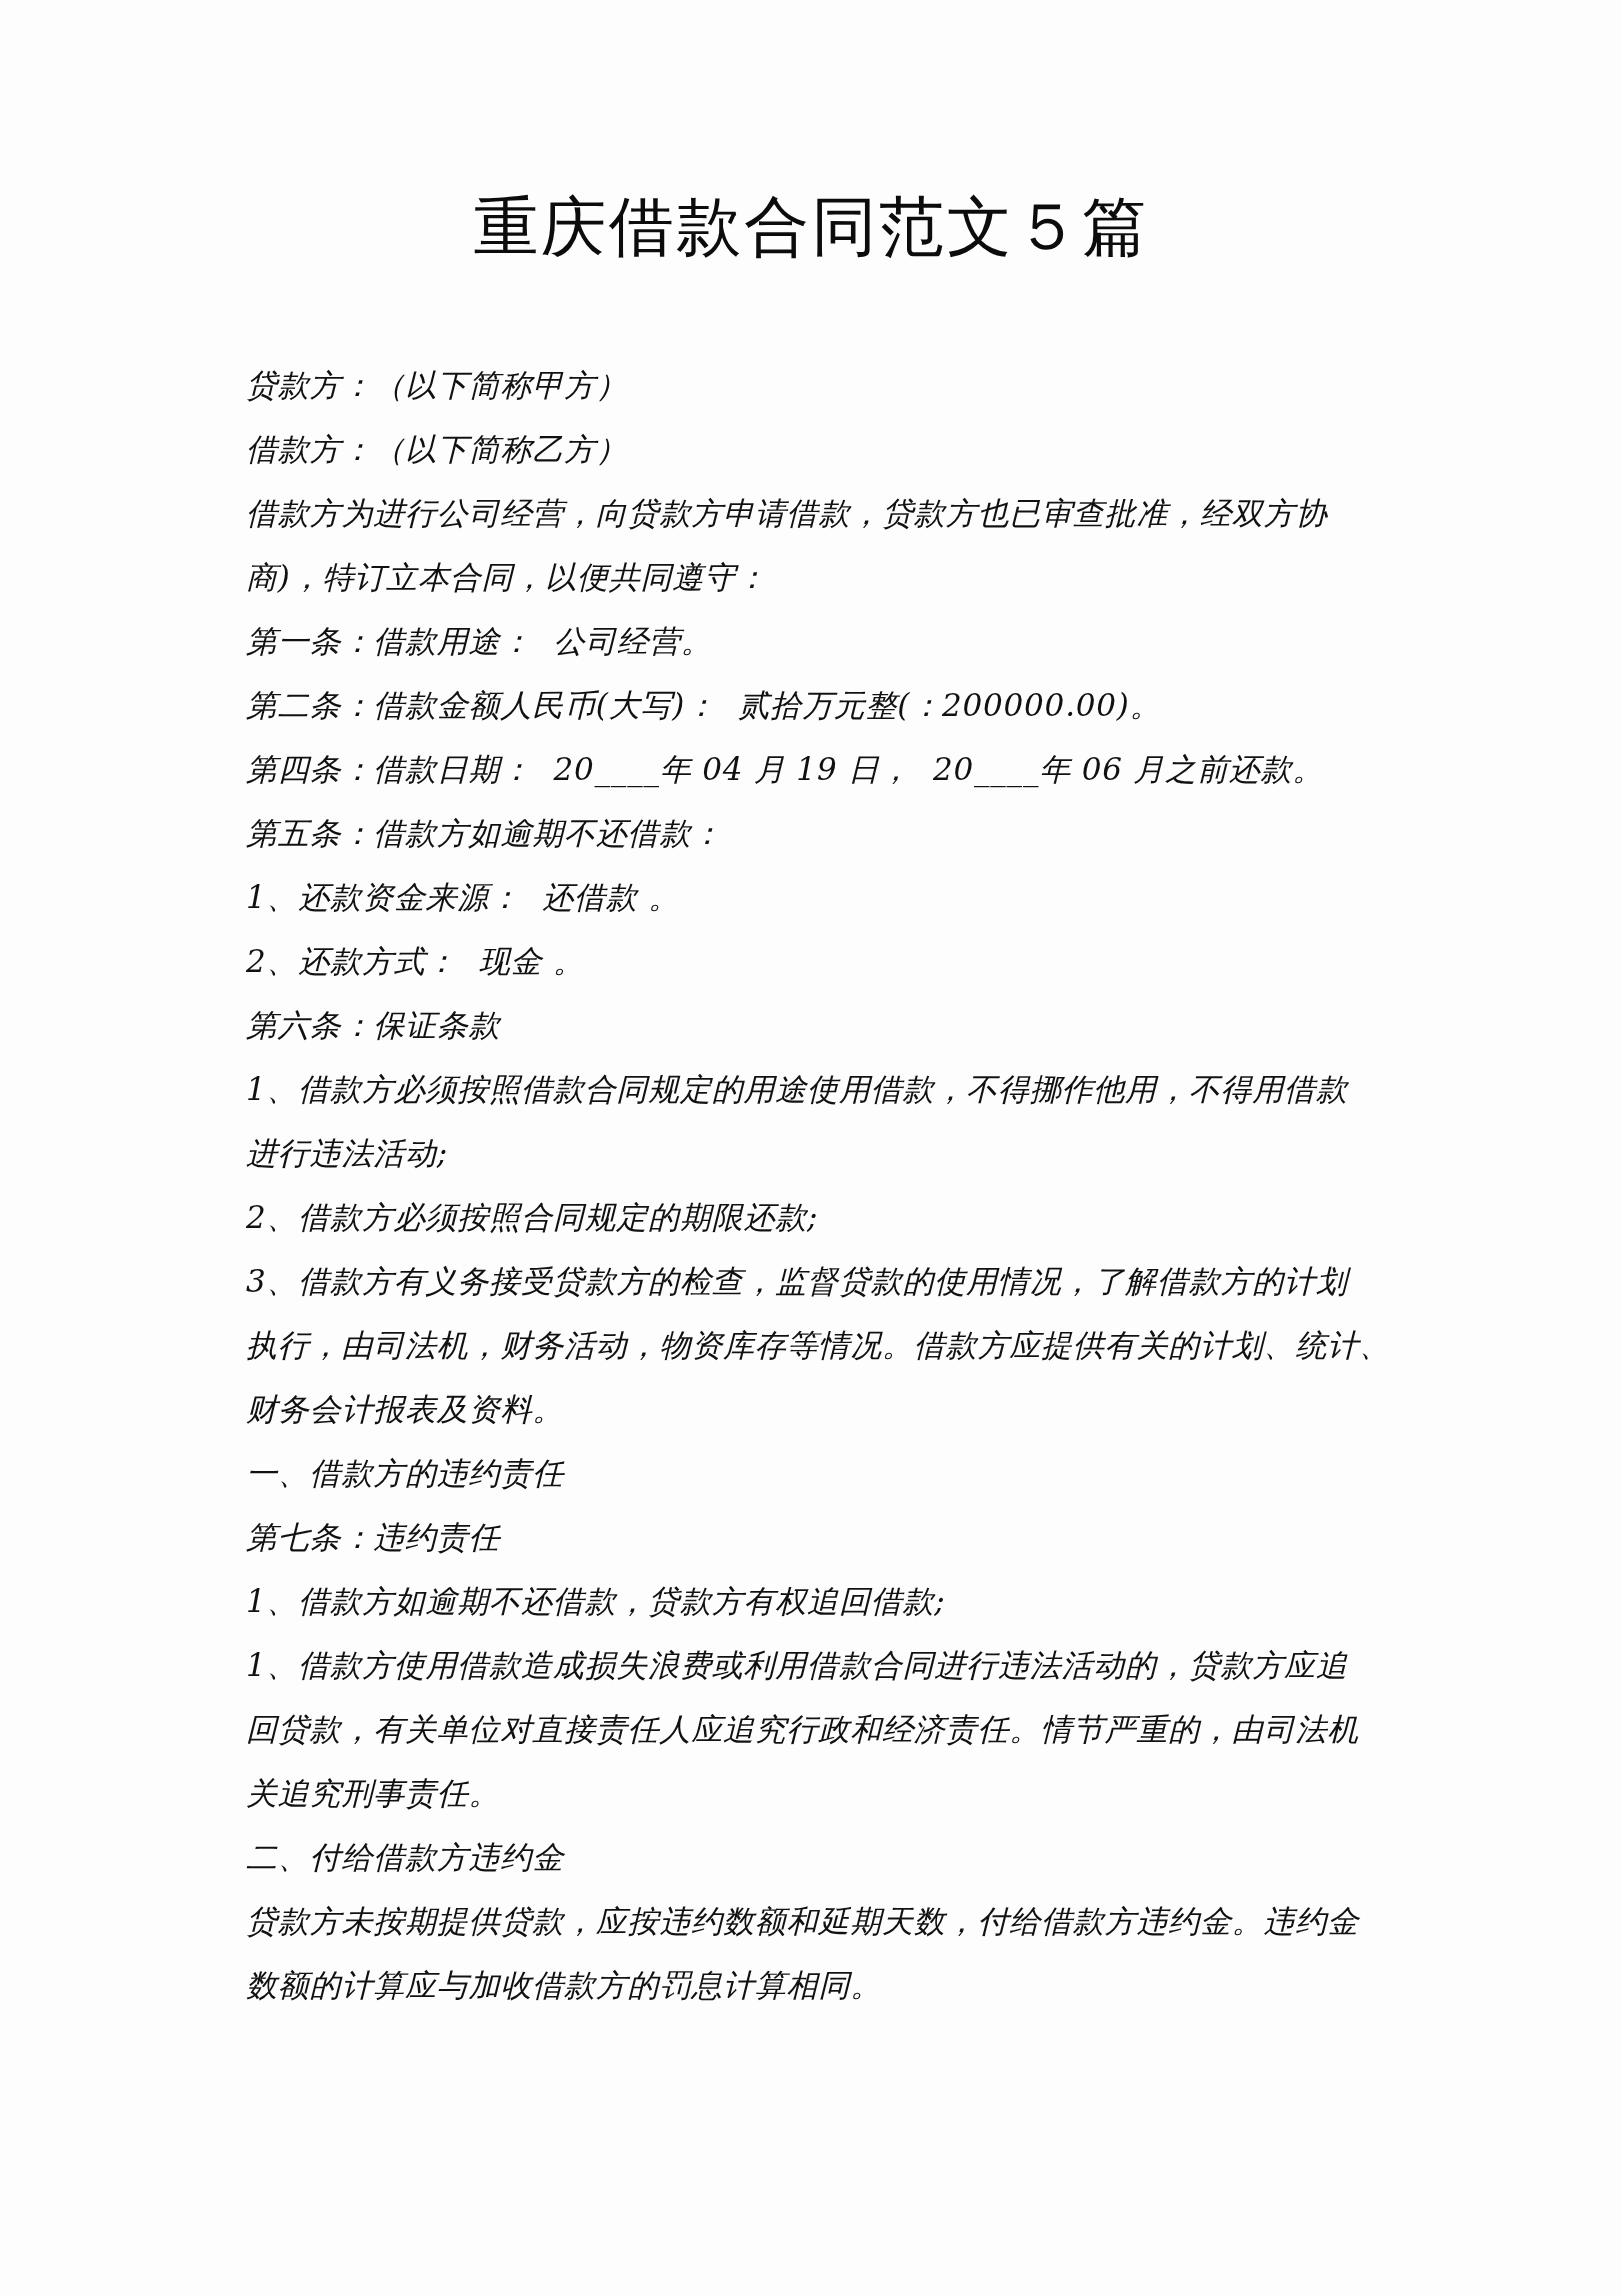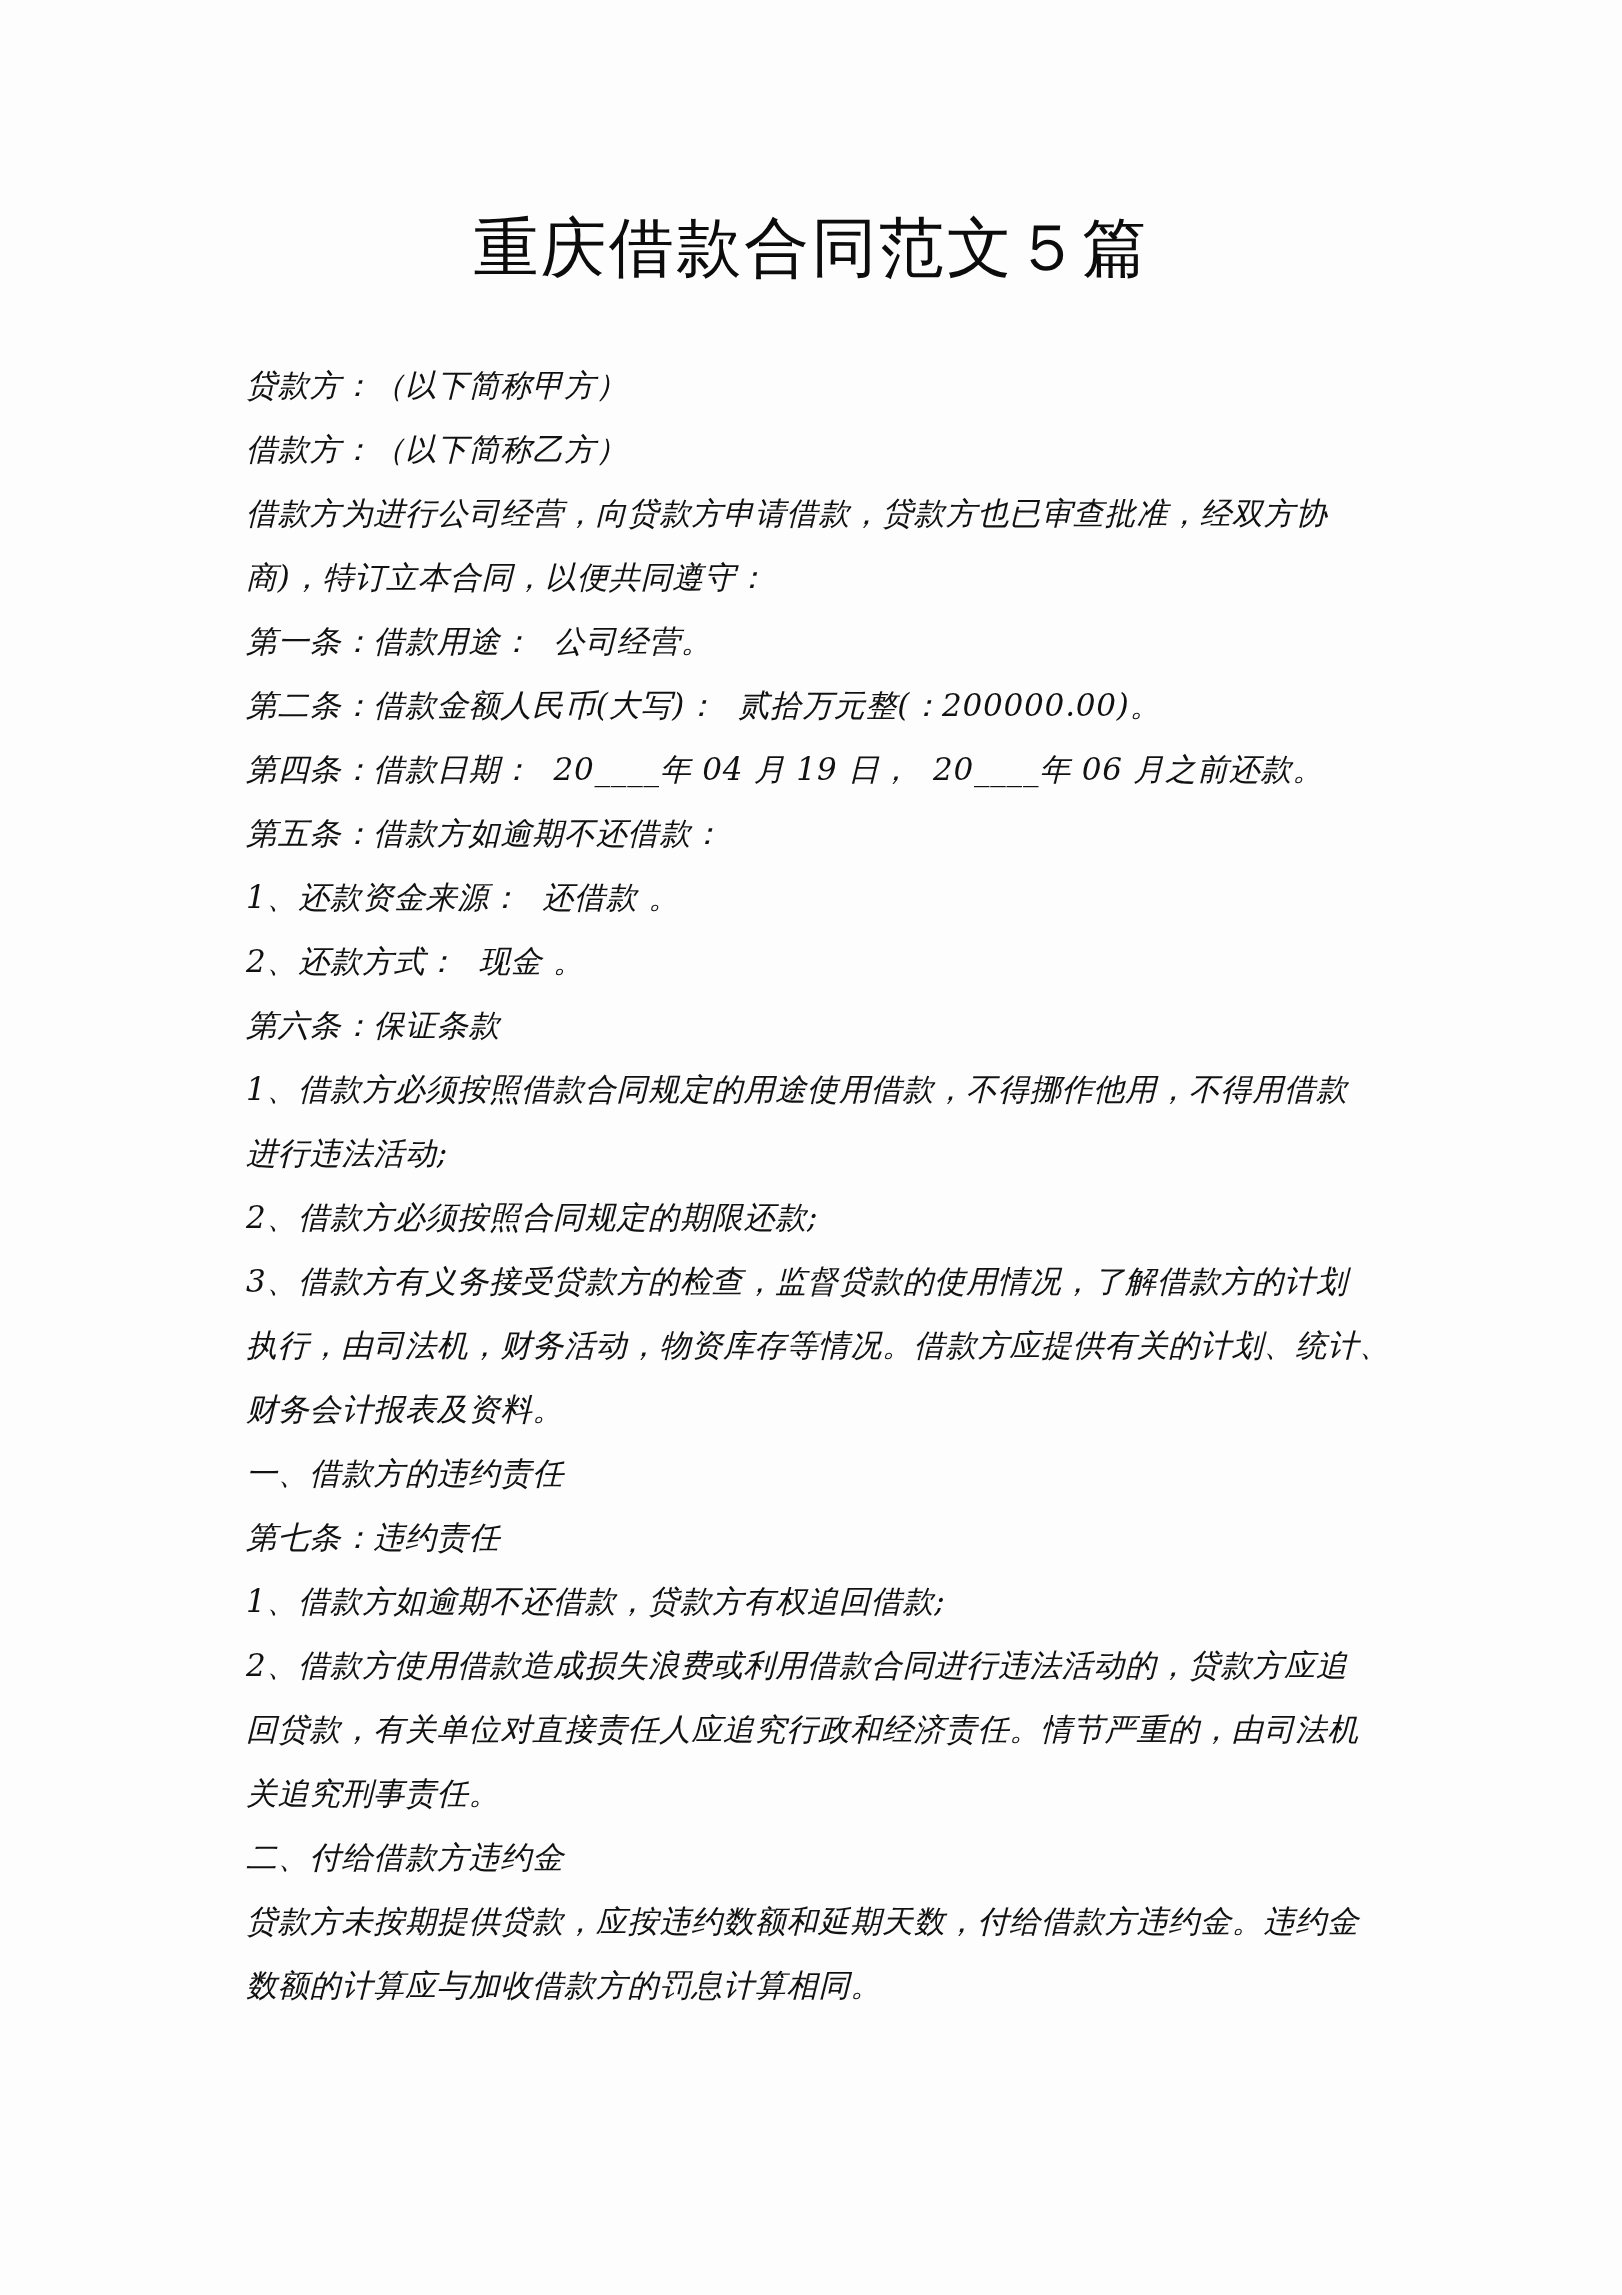--- a/index.html
+++ b/index.html
@@ -20,24 +20,24 @@
       left: 0;
       top: 0;
       width: 1623px;
       height: 2295px;
       background: #fdfdfd;
     }
     .doc-title {
       position: absolute;
       left: 0;
       width: 1623px;
-      top: 206px;
+      top: 184px;
       height: 85px;
       text-align: center;
-      font-family: Liberation Serif, serif;
+      font-family: Liberation Sans, sans-serif;
       font-size: 65px;
       line-height: 85px;
       letter-spacing: 2.6px;
       white-space: nowrap;
       color: #0c0c0c;
     }
     .body-text {
       position: absolute;
       left: 246px;
       top: 353px;
@@ -74,21 +74,21 @@
     <span class="line">第六条：保证条款</span>
     <span class="line">1、借款方必须按照借款合同规定的用途使用借款，不得挪作他用，不得用借款</span>
     <span class="line">进行违法活动;</span>
     <span class="line">2、借款方必须按照合同规定的期限还款;</span>
     <span class="line">3、借款方有义务接受贷款方的检查，监督贷款的使用情况，了解借款方的计划</span>
     <span class="line">执行，由司法机，财务活动，物资库存等情况。借款方应提供有关的计划、统计、</span>
     <span class="line">财务会计报表及资料。</span>
     <span class="line">一、借款方的违约责任</span>
     <span class="line">第七条：违约责任</span>
     <span class="line">1、借款方如逾期不还借款，贷款方有权追回借款;</span>
-    <span class="line">2、借款方使用借款造成损失浪费或利用借款合同进行违法活动的，贷款方应追</span>
+    <span class="line">1、借款方使用借款造成损失浪费或利用借款合同进行违法活动的，贷款方应追</span>
     <span class="line">回贷款，有关单位对直接责任人应追究行政和经济责任。情节严重的，由司法机</span>
     <span class="line">关追究刑事责任。</span>
     <span class="line">二、付给借款方违约金</span>
     <span class="line">贷款方未按期提供贷款，应按违约数额和延期天数，付给借款方违约金。违约金</span>
     <span class="line">数额的计算应与加收借款方的罚息计算相同。</span>
   </div>
 </div>
 
 
 </body></html>

